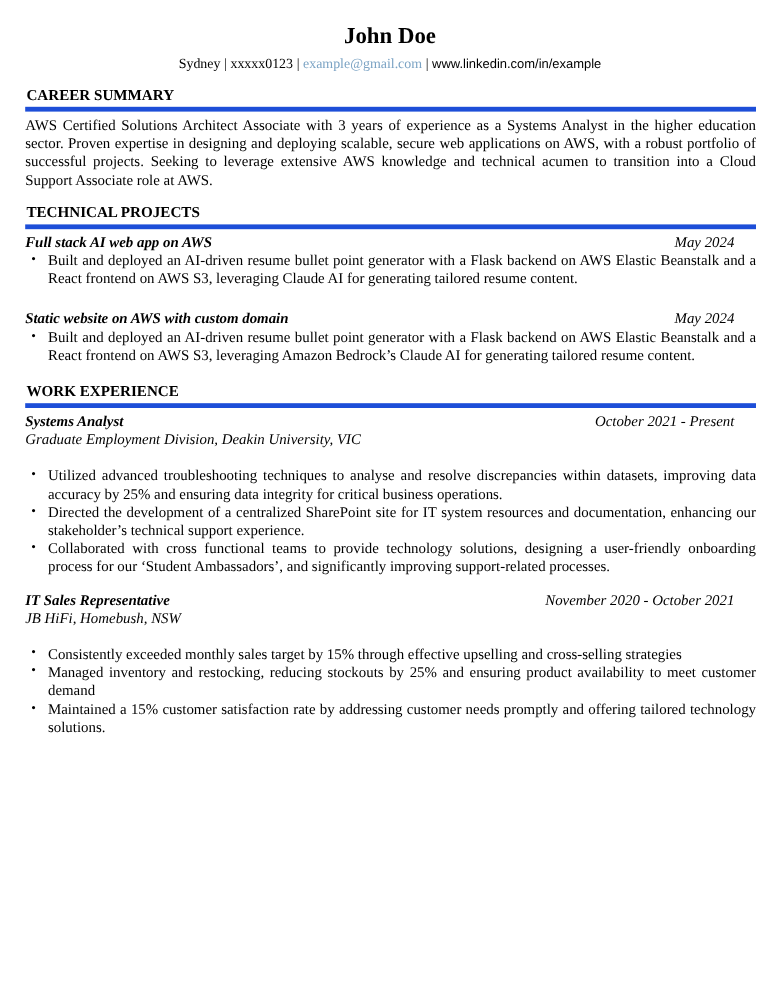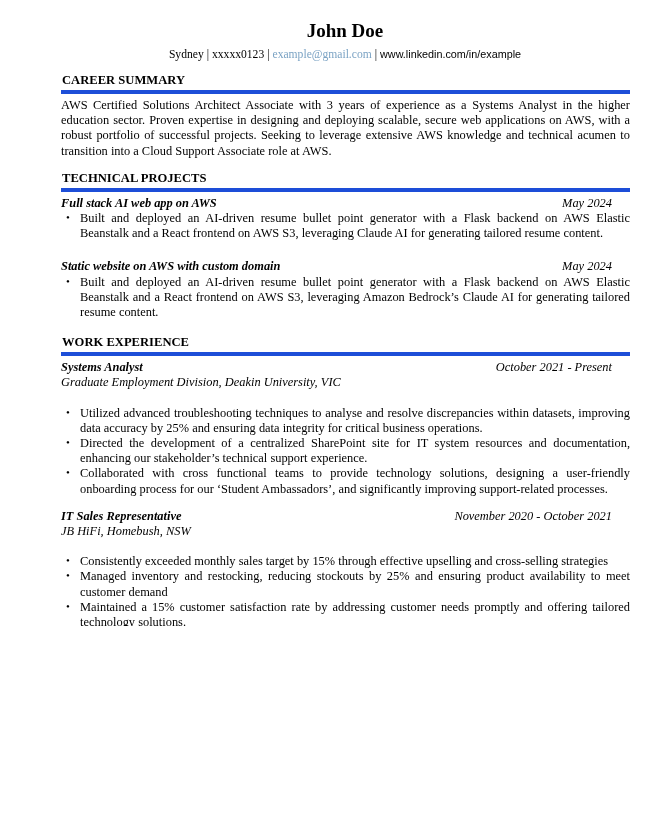--- a/index.html
+++ b/index.html
@@ -12,21 +12,20 @@
     width: 650px;
     height: 626px;
     background: #ffffff;
     color: #000000;
     font-family: "Liberation Serif", "DejaVu Serif", serif;
     font-size: 12.4px;
     line-height: 15.2px;
     overflow: hidden;
     box-sizing: border-box;
     padding-top: 20px;
-    padding-left: 40px;
   }
   
   .doc-header { text-align: center; }
   .doc-name {
     font-size: 19px;
     line-height: 22px;
     font-weight: bold;
   }
   .contact-line {
     margin-top: 5px;

